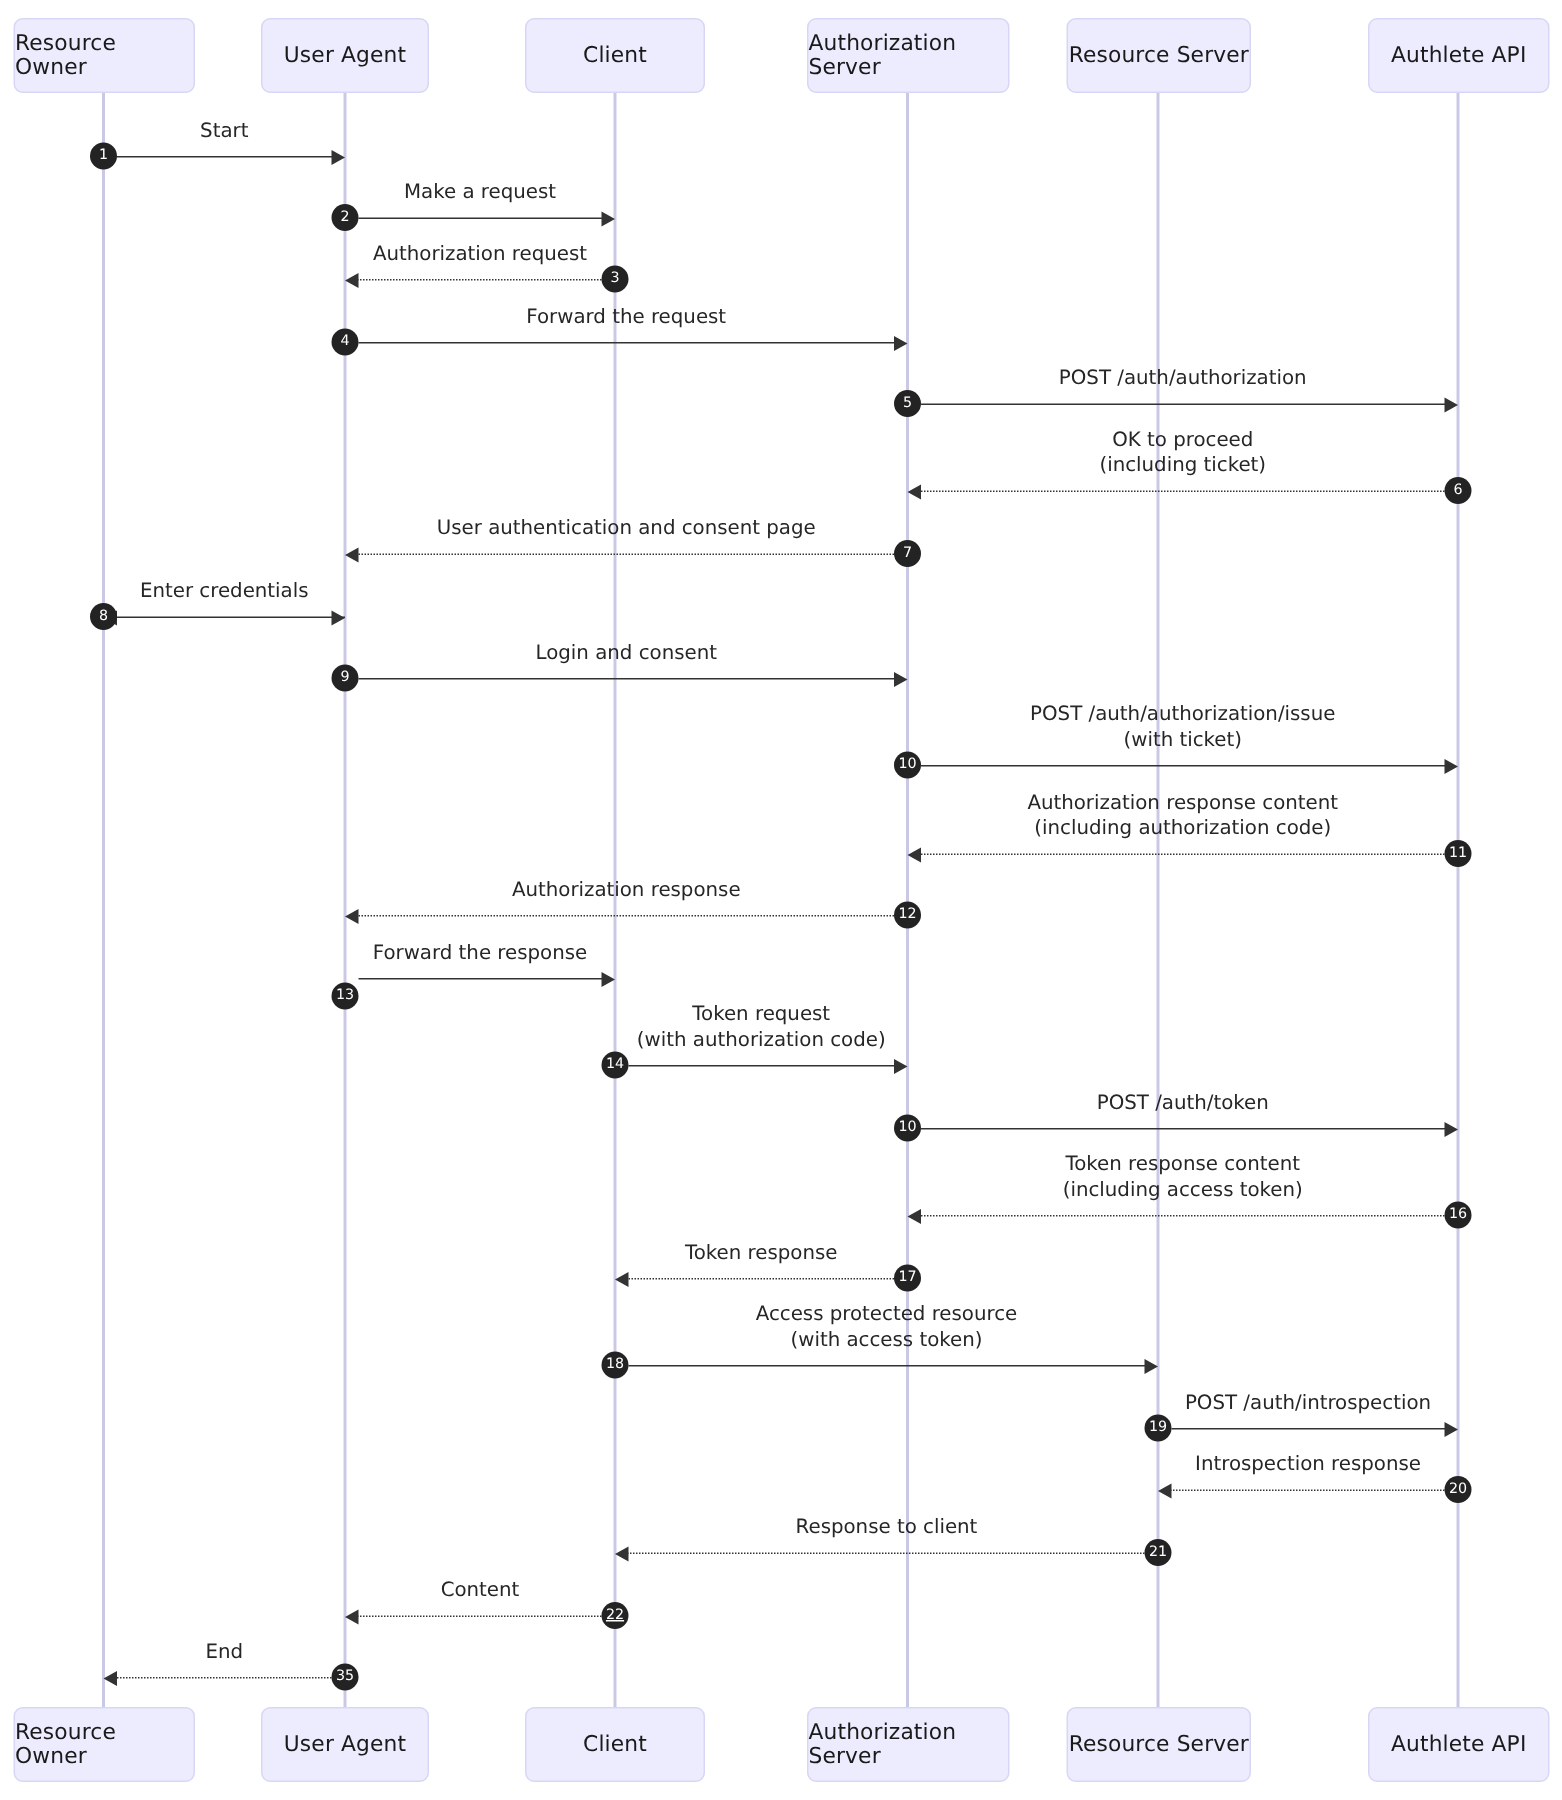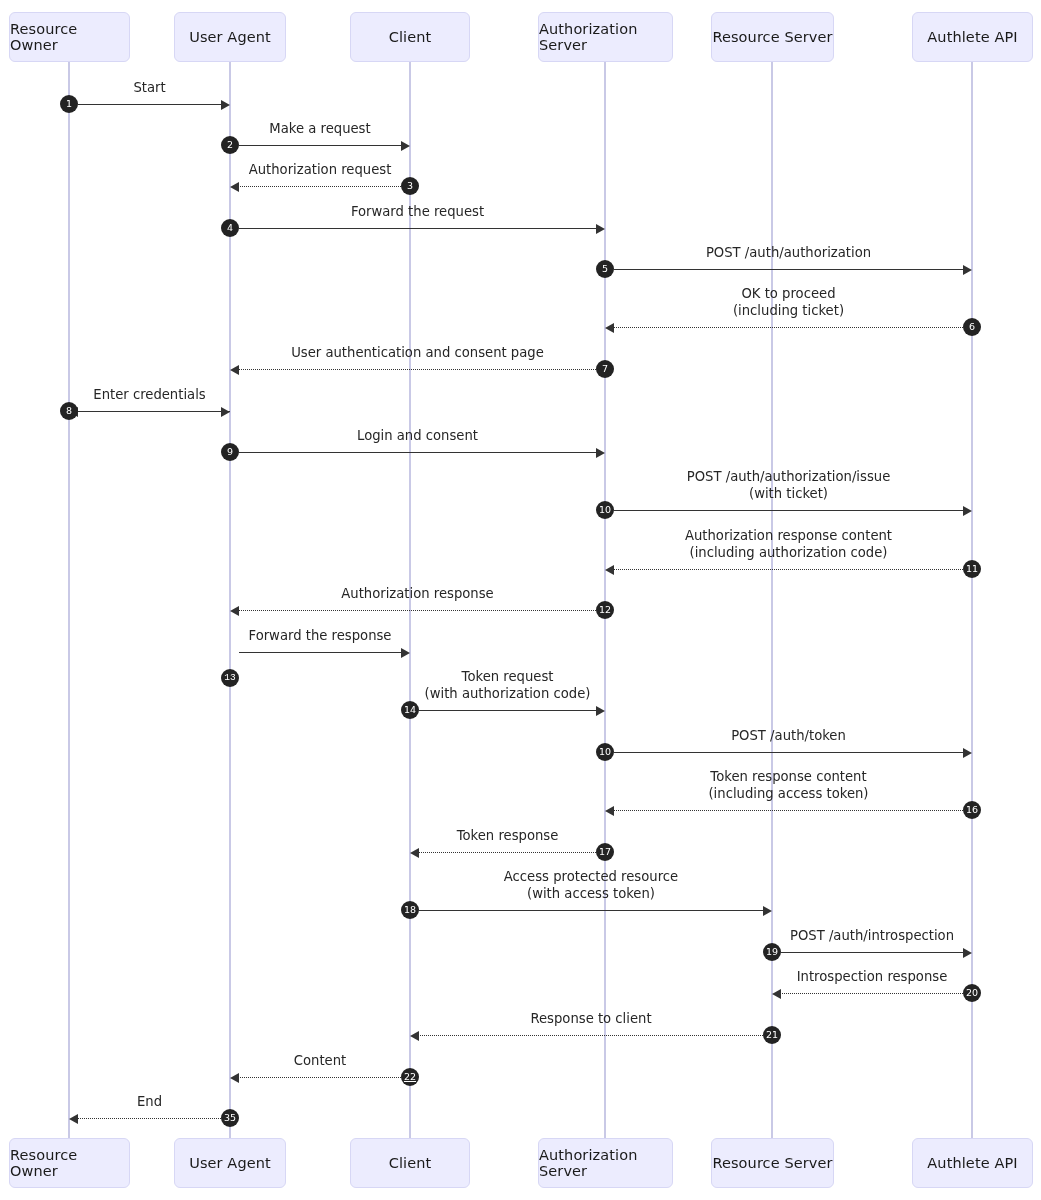--- a/index.html
+++ b/index.html
@@ -201,21 +201,21 @@
     <div class="msg-label" style="left: 528.5px; width: 520px; top: 528px;">Authorization response content
 (including authorization code)</div>
     <div class="arrow-line dotted" style="left: 236px; width: 360px; top: 610px;"></div>
     <div class="arrow-head left" style="left: 230px; top: 606px;"></div>
     <div class="seq-badge" style="left: 596px; top: 601px;">
       <span>12</span>
     </div>
     <div class="msg-label" style="left: 157.5px; width: 520px; top: 585.5px;">Authorization response</div>
     <div class="arrow-line" style="left: 239px; width: 165px; top: 652px;"></div>
     <div class="arrow-head right" style="left: 401px; top: 648px;"></div>
-    <div class="seq-badge" style="left: 221px; top: 669px; font-family: Liberation Mono, monospace;">
+    <div class="seq-badge" style="left: 221px; top: 655px;">
       <span>13</span>
     </div>
     <div class="msg-label" style="left: 60px; width: 520px; top: 627.5px;">Forward the response</div>
     <div class="arrow-line" style="left: 419px; width: 180px; top: 710px;"></div>
     <div class="arrow-head right" style="left: 596px; top: 706px;"></div>
     <div class="seq-badge" style="left: 401px; top: 701px;">
       <span>14</span>
     </div>
     <div class="msg-label" style="left: 247.5px; width: 520px; top: 669px;">Token request
 (with authorization code)</div>

